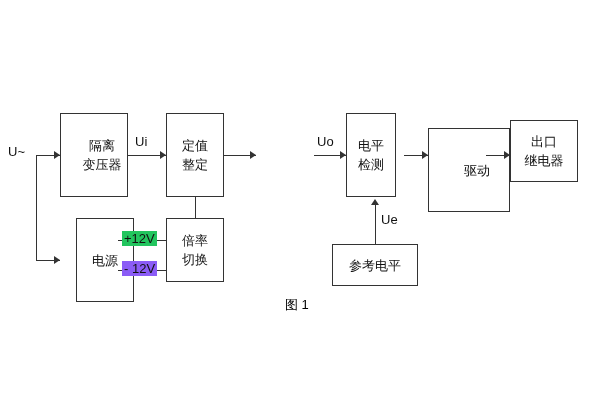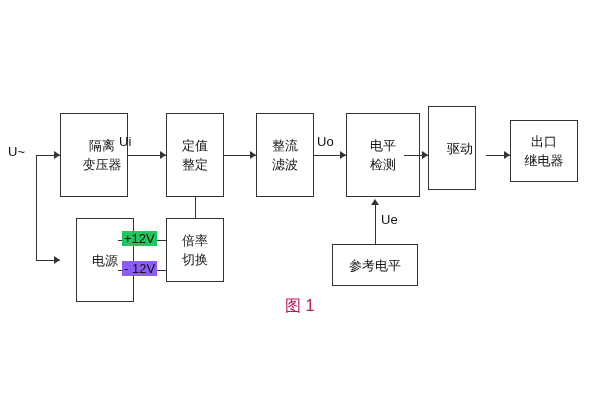--- a/index.html
+++ b/index.html
@@ -36,22 +36,22 @@
     display: block;
   }
   .label {
     position: absolute;
     font-size: 13px;
     color: #111111;
     white-space: nowrap;
   }
   .caption {
     position: absolute;
-    font-size: 16px;
-    color: #be185d;
+    font-size: 13px;
+    color: #000000;
     white-space: nowrap;
   }
   .hline {
     position: absolute;
     height: 1px;
     background: #333333;
   }
   .vline {
     position: absolute;
     width: 1px;
@@ -86,50 +86,46 @@
 
   <div class="vline" style="left:36px; top:155px; height:105px;"></div>
   <div class="hline" style="left:36px; top:260px; width:24px;"></div>
   <div class="arrow-right" style="left:54px; top:256px;"></div>
 
   <div class="box" style="left:60px; top:113px; width:68px; height:84px;padding-left:16px;">
     <span>隔离</span>
     <span class="line2">变压器</span>
   </div>
 
-  <div class="label" style="left:119px; top:134px;text-align:right;">Ui</div>
+  <div class="label" style="left:135px; top:134px;text-align:right;">Ui</div>
   <div class="hline" style="left:128px; top:155px; width:38px;"></div>
   <div class="arrow-right" style="left:160px; top:151px;"></div>
 
   <div class="box" style="left:166px; top:113px; width:58px; height:84px;">
     <span>定值</span>
     <span class="line2">整定</span>
   </div>
 
   <div class="hline" style="left:224px; top:155px; width:32px;"></div>
   <div class="arrow-right" style="left:250px; top:151px;"></div>
 
-  <div class="box" style="left:256px; top:113px; width:58px; height:84px;">
-    <span>整流</span>
-    <span class="line2">滤波</span>
-  </div>
 
   <div class="label" style="left:317px; top:134px;">Uo</div>
   <div class="hline" style="left:314px; top:155px; width:32px;"></div>
   <div class="arrow-right" style="left:340px; top:151px;"></div>
 
-  <div class="box" style="left:346px; top:113px; width:74px; height:84px;">
+  <div class="box" style="left:346px; top:113px; width:50px; height:84px;">
     <span>电平</span>
     <span class="line2">检测</span>
   </div>
 
   <div class="hline" style="left:404px; top:155px; width:24px;"></div>
   <div class="arrow-right" style="left:422px; top:151px;"></div>
 
-  <div class="box" style="left:428px; top:106px; width:48px; height:84px;padding-left:16px;">
+  <div class="box" style="left:428px; top:128px; width:82px; height:84px;padding-left:16px;">
     <span>驱动</span>
   </div>
 
   <div class="hline" style="left:486px; top:155px; width:24px;"></div>
   <div class="arrow-right" style="left:504px; top:151px;"></div>
 
   <div class="box" style="left:510px; top:120px; width:68px; height:62px;">
     <span>出口</span>
     <span class="line2">继电器</span>
   </div>

